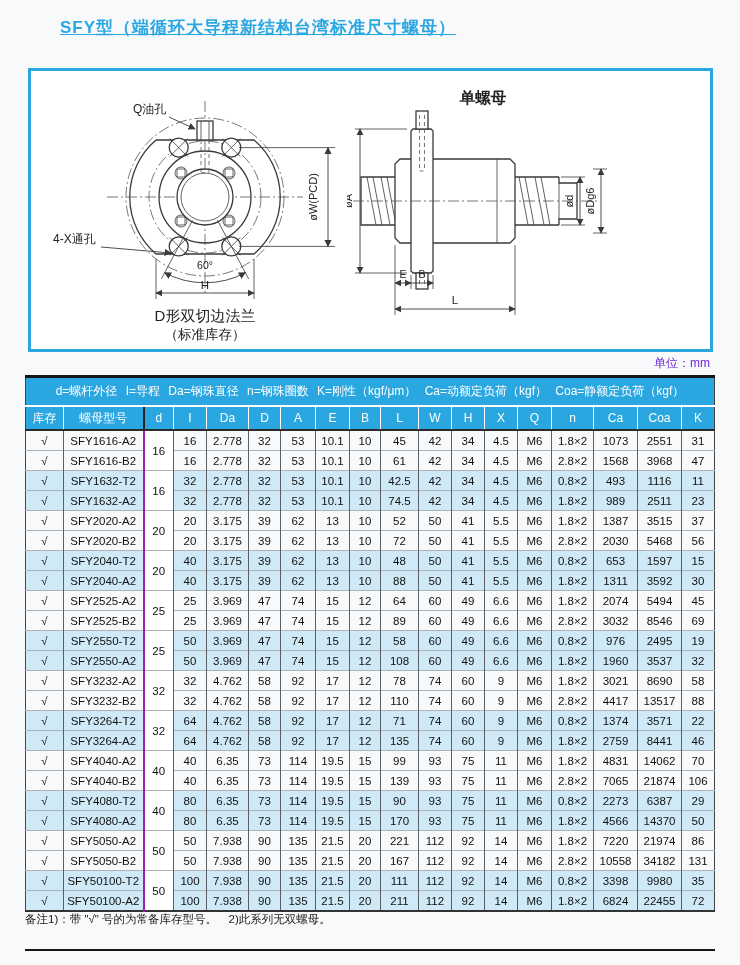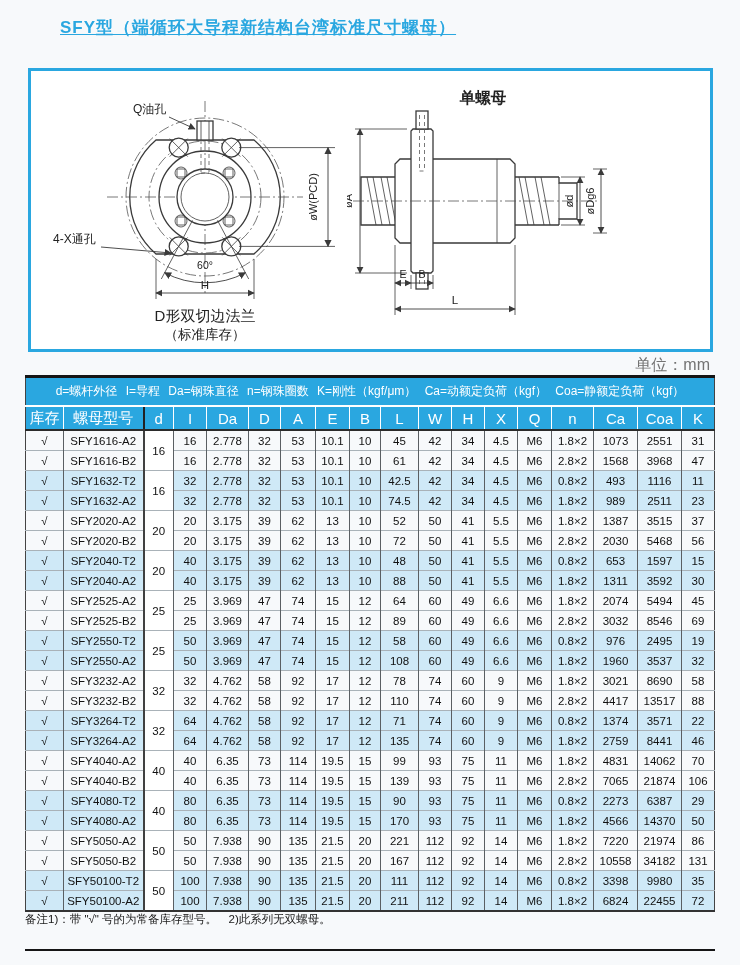--- a/index.html
+++ b/index.html
@@ -15,34 +15,34 @@
   .svg-left{left:14px;}
   .svg-right{left:316px;}
   svg text{fill:#222;font-family:"Liberation Sans","DejaVu Sans",sans-serif;}
   .draw{stroke:#3a3a3a;fill:none;stroke-width:1.3;}
   .thin{stroke:#3a3a3a;fill:none;stroke-width:.8;}
   .whitefill{fill:#fff;}
   .dashdot{stroke:#555;fill:none;stroke-width:.8;stroke-dasharray:11 3 2 3;}
   .dashed{stroke:#555;fill:none;stroke-width:.8;stroke-dasharray:4 3;}
   .dim{stroke:#3a3a3a;fill:none;stroke-width:.9;}
   
-  .unit{position:absolute;right:30px;top:355px;font-size:16px;color:#737373;}
+  .unit{position:absolute;right:30px;top:355px;font-size:12px;color:#6d28d9;}
   
   .spec{position:absolute;left:25px;top:375px;width:690px;border-collapse:collapse;table-layout:fixed;
     border-top:3px solid #151515;border-bottom:2px solid #333;border-left:1.5px solid #444;border-right:1.5px solid #444;}
   .spec th,.spec td{padding:0;text-align:center;vertical-align:middle;overflow:hidden;white-space:nowrap;}
   .legend-row th{background:var(--accent,#2aa7e0);color:#fff;font-size:12px;font-weight:normal;
     height:27px;border-bottom:2px solid #fff;word-spacing:5px;}
-  .cols th{background:var(--accent,#2aa7e0);color:#fff;font-size:15px;font-weight:normal;height:22px;
+  .cols th{background:var(--accent,#2aa7e0);color:#fff;font-size:12px;font-weight:normal;height:22px;
     border-left:1px solid rgba(255,255,255,.85);border-bottom:2px solid #2b2b2b;}
   .cols th:first-child{border-left:none;}
   .cols th.thick-r{border-right:2px solid #222;}
   .spec tbody td{font-size:11.5px;color:#111;height:19px;border-left:1px solid #5a5f63;border-top:1px solid #a9b2b8;}
   .spec tbody td:first-child{border-left:none;}
-  .spec tbody td.c-model{border-right:2px solid #404040;}
+  .spec tbody td.c-model{border-right:2px solid #a21caf;}
   .spec tbody tr.alt td{background:#cfe9f7;}
   .spec tbody td.d-cell{background:#fff !important;font-size:11.5px;}
   
   .notes{position:absolute;left:25px;top:911px;width:690px;font-size:11.5px;color:#1a1a1a;line-height:16px;}
   .notes .n2{padding-left:28px;}
   .notes-rule{position:absolute;left:25px;top:949px;width:690px;border-top:2.5px solid #151515;}
 </style>
 </head>
 <body>
 

